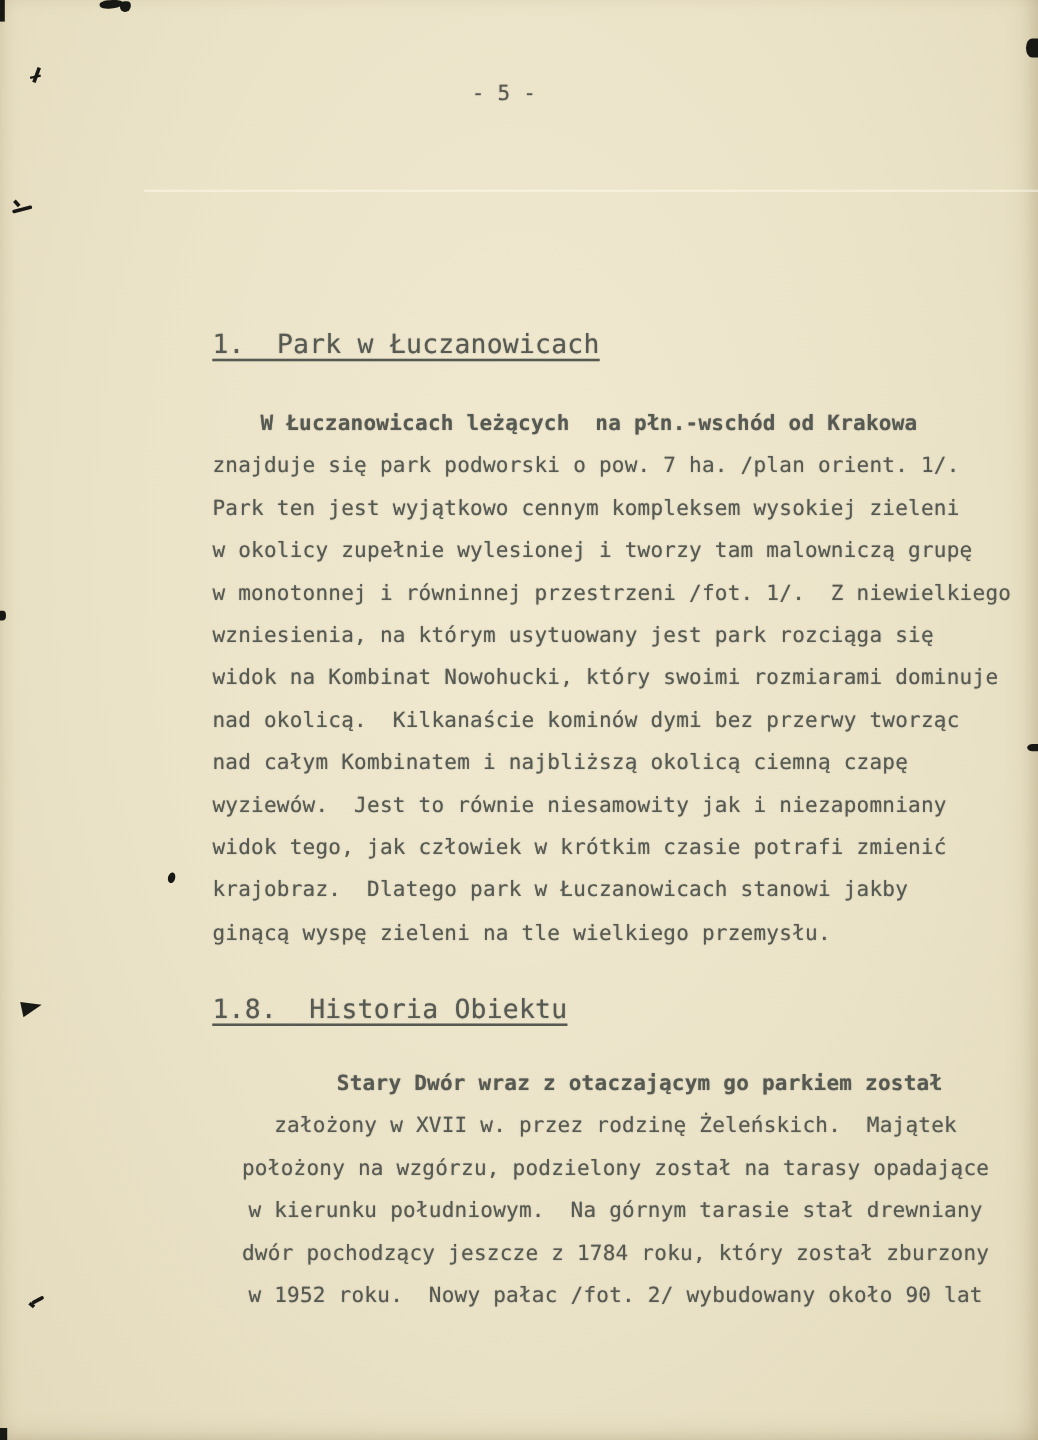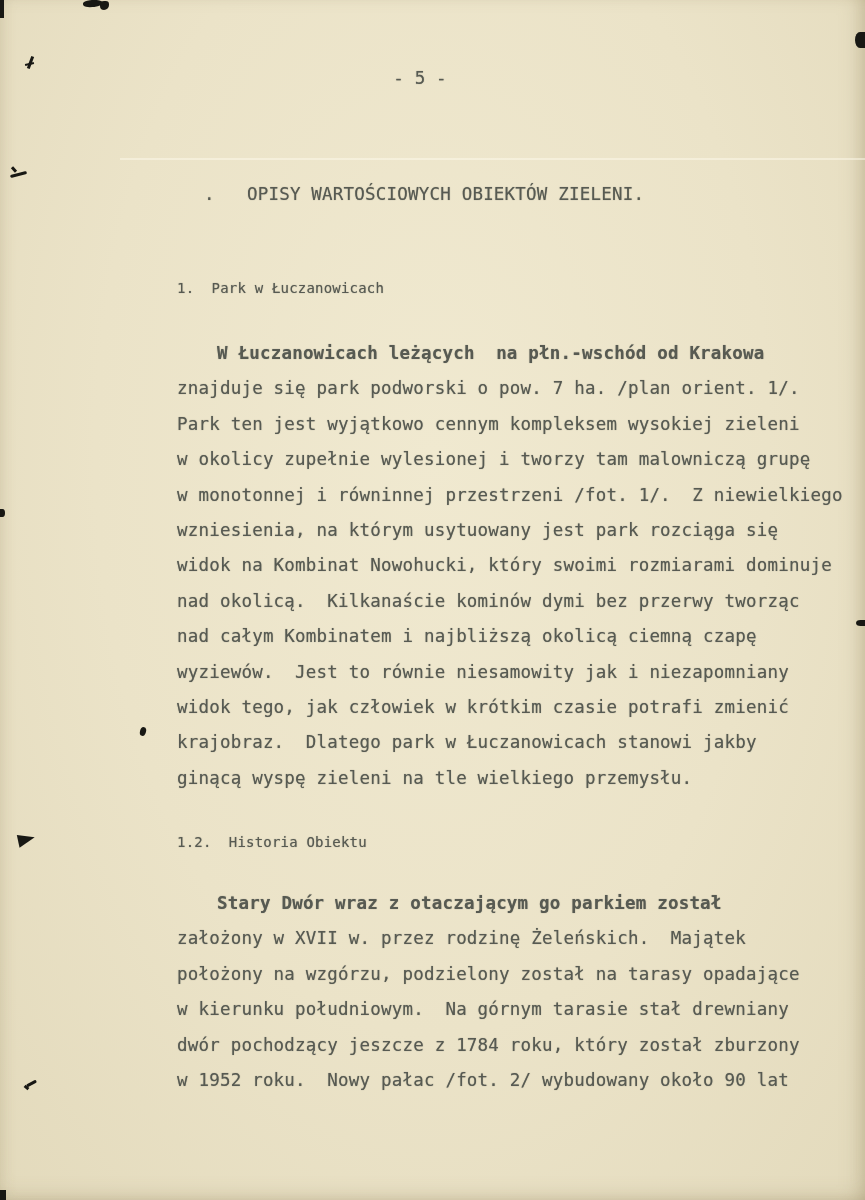--- a/index.html
+++ b/index.html
@@ -44,27 +44,28 @@
   .sec {
     position: absolute;
     left: 177px;
     width: 672px;
   }
   .sec-1 { top: 276px; }
   .sec-2 { top: 830px; }
   .sec-heading {
     margin: 0;
     font-weight: normal;
-    font-size: 14px;
+    font-size: 22px;
     line-height: 24px;
+    text-decoration: underline;
     text-underline-offset: 5px;
     text-decoration-thickness: 1.5px;
   }
   .sec-1 .para { margin-top: 36px; }
-  .sec-2 .para { margin-top: 32px; }
+  .sec-2 .para { margin-top: 32px; text-align: center; }
   .para .line {
     line-height: 35.4px;
     height: 35.4px;
   }
   .para .line:first-child {
     text-indent: 40px;
     font-weight: bold;
   }
   
   .mark {
@@ -88,29 +89,28 @@
 </style>
 </head>
 <body>
 
 <div class="page">
 
   <div class="scratch-line"></div>
 
   <div class="typed page-number">- 5 -</div>
 
-  <div class="typed doc-title">.   OPISY WARTOŚCIOWYCH OBIEKTÓW ZIELENI.</div>
 
   <section class="sec sec-1">
     <h2 class="typed sec-heading">1.  Park w Łuczanowicach</h2>
     <div class="typed para"><div class="line">W Łuczanowicach leżących  na płn.-wschód od Krakowa</div><div class="line">znajduje się park podworski o pow. 7 ha. /plan orient. 1/.</div><div class="line">Park ten jest wyjątkowo cennym kompleksem wysokiej zieleni</div><div class="line">w okolicy zupełnie wylesionej i tworzy tam malowniczą grupę</div><div class="line">w monotonnej i równinnej przestrzeni /fot. 1/.  Z niewielkiego</div><div class="line">wzniesienia, na którym usytuowany jest park rozciąga się</div><div class="line">widok na Kombinat Nowohucki, który swoimi rozmiarami dominuje</div><div class="line">nad okolicą.  Kilkanaście kominów dymi bez przerwy tworząc</div><div class="line">nad całym Kombinatem i najbliższą okolicą ciemną czapę</div><div class="line">wyziewów.  Jest to równie niesamowity jak i niezapomniany</div><div class="line">widok tego, jak człowiek w krótkim czasie potrafi zmienić</div><div class="line">krajobraz.  Dlatego park w Łuczanowicach stanowi jakby</div><div class="line">ginącą wyspę zieleni na tle wielkiego przemysłu.</div></div>
   </section>
 
   <section class="sec sec-2">
-    <h2 class="typed sec-heading">1.2.  Historia Obiektu</h2>
+    <h2 class="typed sec-heading">1.8.  Historia Obiektu</h2>
     <div class="typed para"><div class="line">Stary Dwór wraz z otaczającym go parkiem został</div><div class="line">założony w XVII w. przez rodzinę Żeleńskich.  Majątek</div><div class="line">położony na wzgórzu, podzielony został na tarasy opadające</div><div class="line">w kierunku południowym.  Na górnym tarasie stał drewniany</div><div class="line">dwór pochodzący jeszcze z 1784 roku, który został zburzony</div><div class="line">w 1952 roku.  Nowy pałac /fot. 2/ wybudowany około 90 lat</div></div>
   </section>
 
   <div class="mark" style="left:0; top:0; width:4px; height:18px;"></div>
   <div class="mark" style="left:83px; top:0; width:20px; height:7px; border-radius:40% 60% 50% 50%; transform:rotate(-6deg);"></div>
   <div class="mark" style="left:100px; top:1px; width:9px; height:9px; border-radius:50% 40% 60% 50%;"></div>
   <div class="mark" style="left:29px; top:56px; width:3px; height:13px; transform:rotate(20deg);"></div>
   <div class="mark" style="left:25px; top:63px; width:9px; height:2px; transform:rotate(-12deg);"></div>
   <div class="mark" style="left:10px; top:173px; width:17px; height:3px; transform:rotate(-14deg); border-radius:2px;"></div>
   <div class="mark" style="left:11px; top:168px; width:6px; height:3px; transform:rotate(48deg);"></div>

